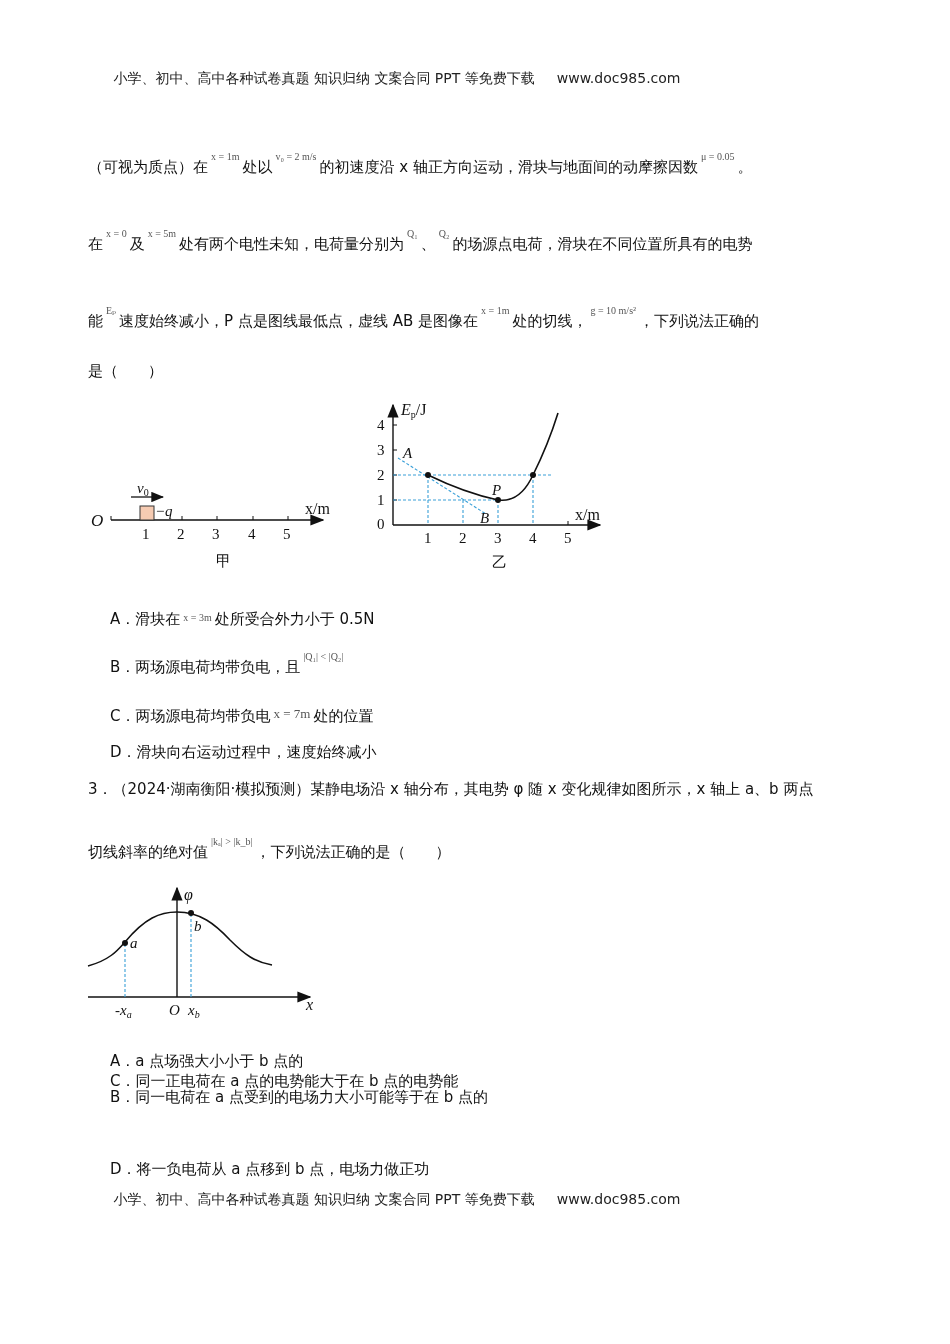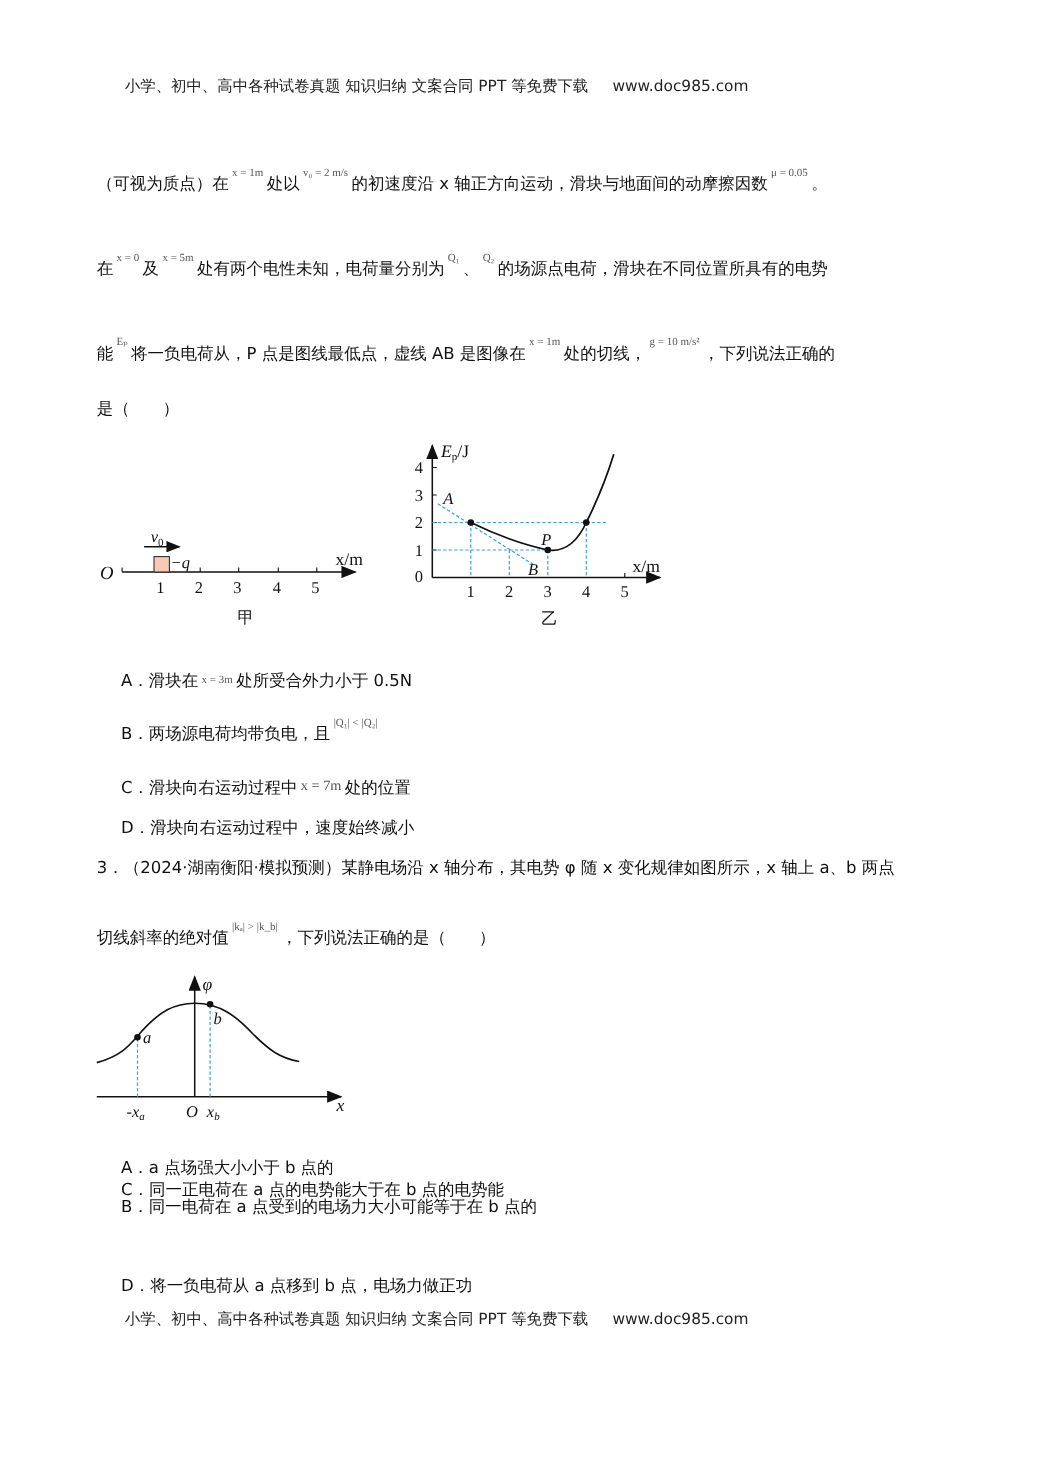--- a/index.html
+++ b/index.html
@@ -20,21 +20,21 @@
   <span>小学、初中、高中各种试卷真题  知识归纳  文案合同  PPT 等免费下载</span><span class="site">www.doc985.com</span>
 </div>
 
 <div class="line" style="top:158px;">
   <span>（可视为质点）在</span><span class="m">x = 1m</span><span>处以</span><span class="m">v₀ = 2 m/s</span><span>的初速度沿 x 轴正方向运动，滑块与地面间的动摩擦因数</span><span class="m">μ = 0.05</span><span>。</span>
 </div>
 <div class="line" style="top:235px;">
   <span>在</span><span class="m">x = 0</span><span>及</span><span class="m">x = 5m</span><span>处有两个电性未知，电荷量分别为</span><span class="m">Q₁</span><span>、</span><span class="m">Q₂</span><span>的场源点电荷，滑块在不同位置所具有的电势</span>
 </div>
 <div class="line" style="top:312px;">
-  <span>能</span><span class="m">Eₚ</span><span>将一负电荷从，P 点是图线最低点，虚线 AB 是图像在</span><span class="m">x = 1m</span><span>处的切线，</span><span class="m">g = 10 m/s²</span><span>，下列说法正确的</span>
+  <span>能</span><span class="m">Eₚ</span><span>速度始终减小，P 点是图线最低点，虚线 AB 是图像在</span><span class="m">x = 1m</span><span>处的切线，</span><span class="m">g = 10 m/s²</span><span>，下列说法正确的</span>
 </div>
 <div class="line" style="top:362px;">是（　　）</div>
 
 <svg class="fig" style="left:85px; top:475px;" width="260" height="100">
   <defs>
     <marker id="ah" markerWidth="10" markerHeight="8" refX="9" refY="4" orient="auto">
       <path d="M0,0 L10,4 L0,8 Z" fill="#111"></path>
     </marker>
   </defs>
   <text x="6" y="51" font-size="17" font-style="italic">O</text>
@@ -106,21 +106,21 @@
   <text x="122" y="172" font-size="15">乙</text>
 </svg>
 
 <div class="opt" style="top:610px;">
   <span>A．</span><span>滑块在</span><span class="m" style="top:-3px">x = 3m</span><span>处所受合外力小于 0.5N</span>
 </div>
 <div class="opt" style="top:658px;">
   <span>B．</span><span>两场源电荷均带负电，且</span><span class="m">|Q₁| &lt; |Q₂|</span>
 </div>
 <div class="opt" style="top:707px;">
-  <span>C．</span><span>滑块向右运动过程中</span><span class="m" style="top:-3px;font-size:13px">x = 7m</span><span>处的位置</span>
+  <span>C．</span><span>两场源电荷均带负电</span><span class="m" style="top:-3px;font-size:13px">x = 7m</span><span>处的位置</span>
 </div>
 <div class="opt" style="top:743px;">
   <span>D．</span><span>滑块向右运动过程中，速度始终减小</span>
 </div>
 
 <div class="line" style="top:780px;">3．（2024·湖南衡阳·模拟预测）某静电场沿 x 轴分布，其电势 φ 随 x 变化规律如图所示，x 轴上 a、b 两点</div>
 <div class="line" style="top:843px;">
   <span>切线斜率的绝对值</span><span class="m">|kₐ| &gt; |k_b|</span><span>，下列说法正确的是（　　）</span>
 </div>
 

